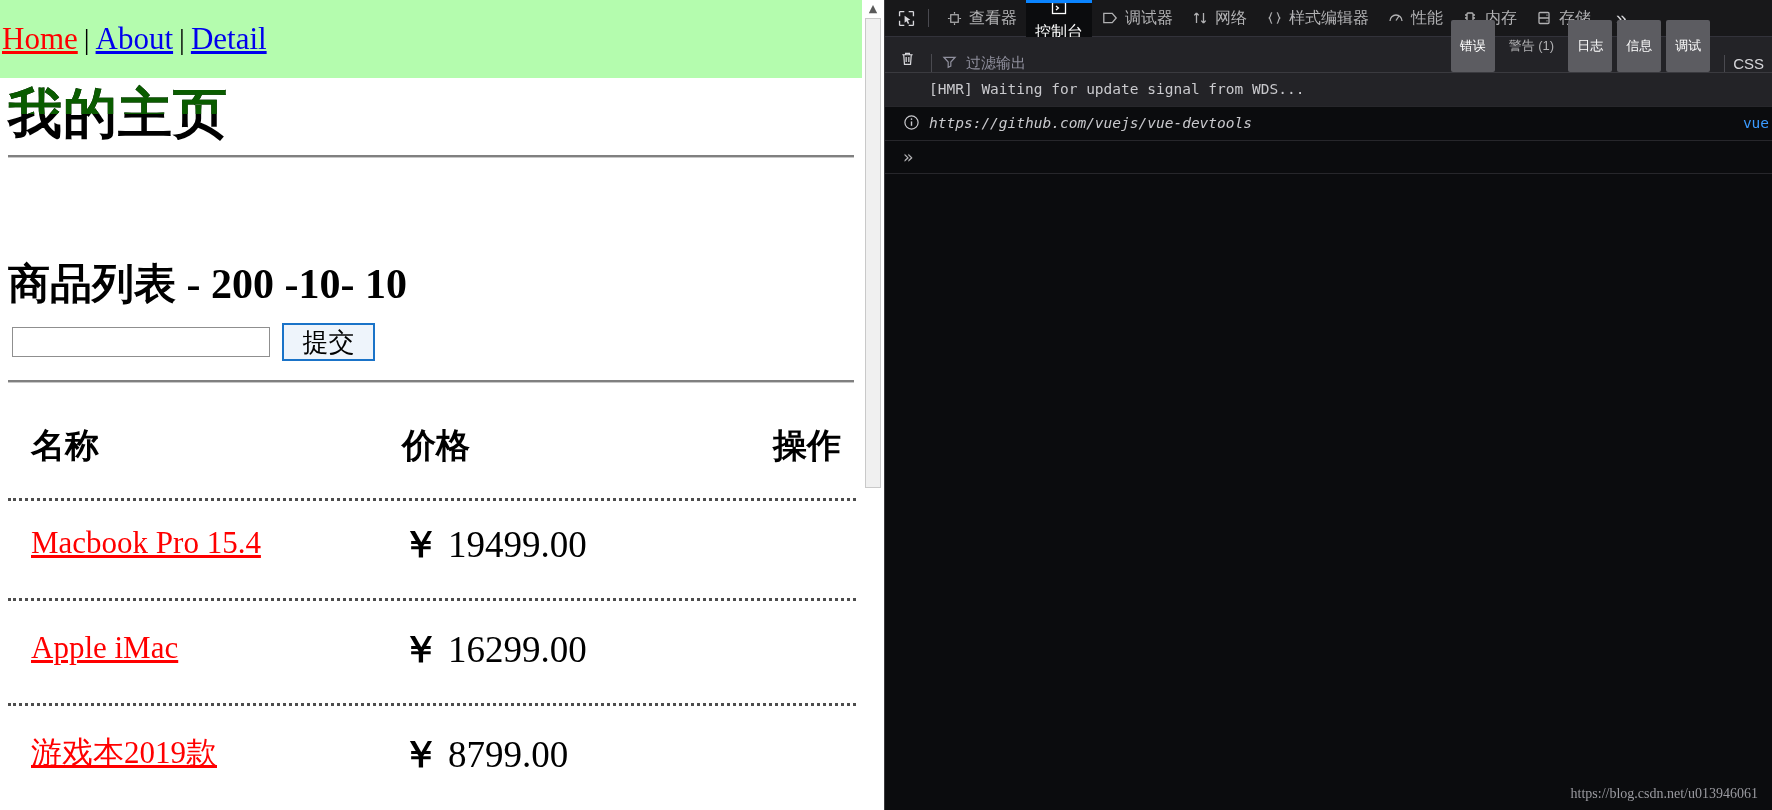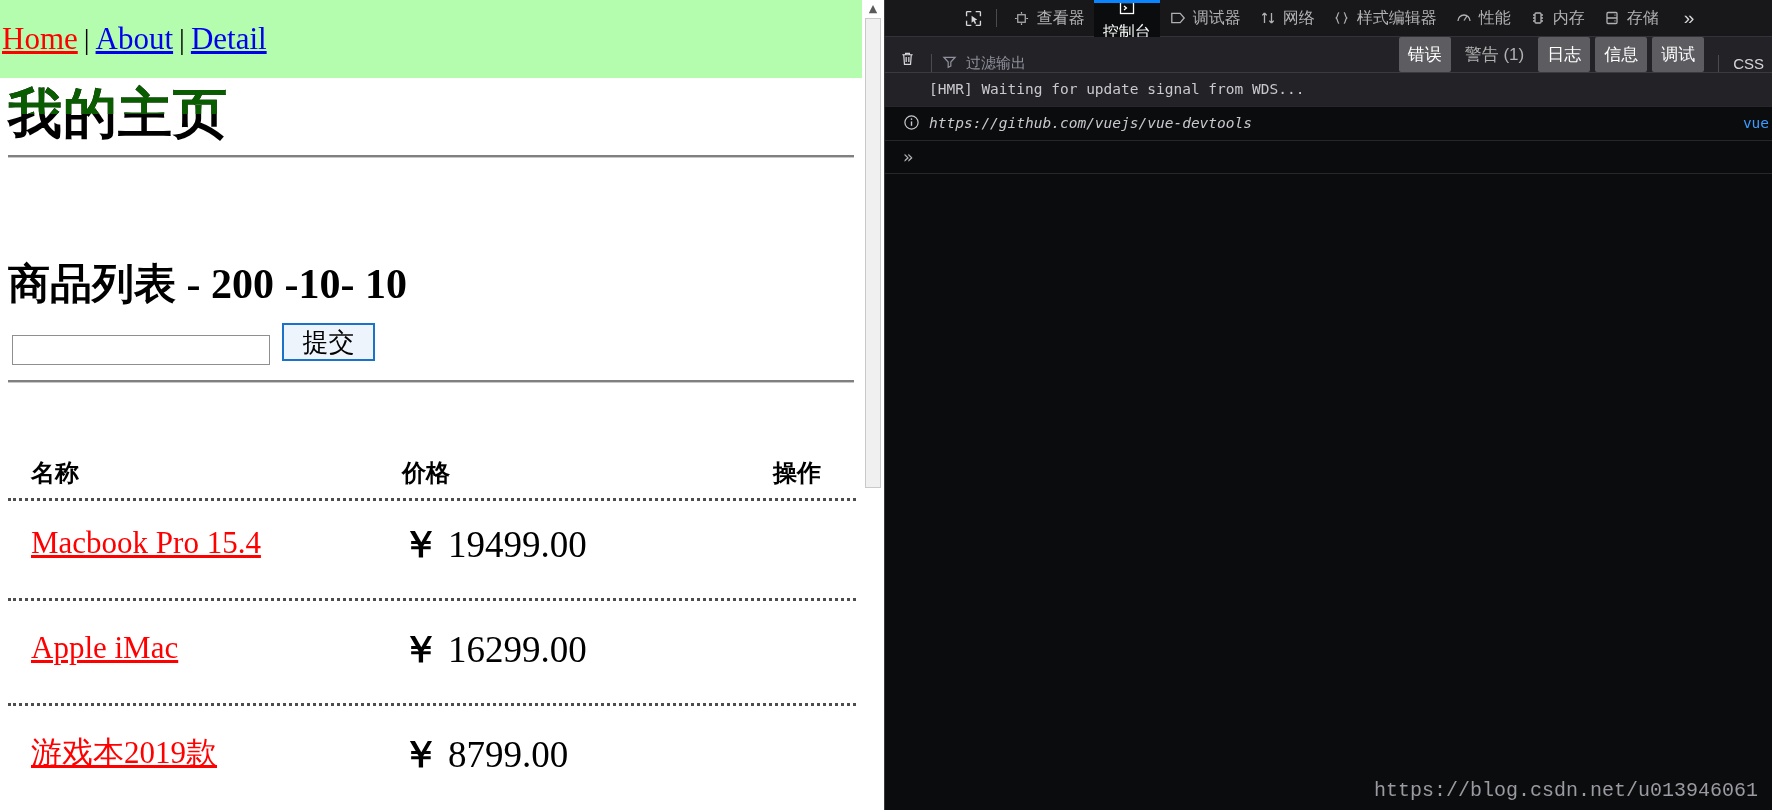--- a/index.html
+++ b/index.html
@@ -116,21 +116,21 @@
     font-family: "Liberation Serif", serif;
     font-weight: bold;
   }
 
   
   .form-row {
     position: absolute;
     left: 12px;
     top: 327px;
     display: flex;
-    align-items: flex-end;
+    align-items: flex-start;
   }
   .form-row input[type="text"] {
     width: 258px;
     height: 30px;
     box-sizing: border-box;
     border: 1px solid #8f8f8f;
     background: #ffffff;
     font-family: "Liberation Serif", serif;
     font-size: 17px;
     padding: 2px 4px;
@@ -174,25 +174,24 @@
     top: 0;
     white-space: nowrap;
   }
   .col-name  { left: 23px; }
   .col-price { left: 394px; }
   .col-ops   { left: 765px; }
 
   .th {
     font-family: "DejaVu Sans", sans-serif;
     font-weight: bold;
-    font-size: 24px;
+    font-size: 34px;
     line-height: 34px;
     color: #000;
     top: 20px;
-    margin-top: 28px;
   }
   .row-sep {
     position: absolute;
     left: 0;
     width: 848px;
     border: none;
     border-top: 3px dotted #4d4d4d;
     margin: 0;
   }
   .product-link {
@@ -259,21 +258,20 @@
   }
   .dt-toolbar {
     position: relative;
     height: 37px;
     background: #18181a;
     border-bottom: 1px solid #32323a;
     display: flex;
     align-items: center;
     padding-left: 6px;
     box-sizing: border-box;
-    justify-content: center;
   }
   .dt-picker {
     width: 30px; height: 28px;
     display: flex; align-items: center; justify-content: center;
     cursor: pointer;
   }
   .dt-divider {
     width: 1px; height: 18px;
     background: #4a4a50;
     margin: 0 7px;
@@ -352,32 +350,32 @@
     font-family: "Liberation Sans", sans-serif;
     width: 260px;
   }
   .dt-filter input::placeholder { color: #8f8f9d; }
   .dt-filterbtns {
     display: flex;
     align-items: center;
     gap: 5px;
   }
   .fbtn {
-    font-size: 17px;
-    padding: 6px 9px;
+    font-size: 13px;
+    padding: 17px 9px;
     border-radius: 2px;
     color: #d7d7db;
     cursor: pointer;
     white-space: nowrap;
   }
   .fbtn.on { background: #5c5c61; color: #ffffff; }
   .fbtn.off { background: transparent; color: #b1b1b3; }
   .dt-css {
     margin-left: 14px;
-    padding-left: 14px;
+    padding-left: 8px;
     border-left: 1px solid #4a4a50;
     font-size: 15px;
     color: #d7d7db;
     cursor: pointer;
   }
 
   .dt-console {
     position: relative;
     background: #0b0c0e;
     height: calc(810px - 73px);
@@ -419,22 +417,22 @@
     padding: 6px 10px 6px 18px;
     font-family: "DejaVu Sans Mono", monospace;
     font-size: 17px;
     color: #b1b1b3;
     border-bottom: 1px solid #27272b;
   }
   .watermark {
     position: absolute;
     right: 14px;
     bottom: 8px;
-    font-family: Liberation Mono, monospace;
-    font-size: 20px;
+    font-family: Liberation Serif, serif;
+    font-size: 14px;
     color: #9a9aa0;
     text-align: right;
   }
 </style>
 </head>
 <body>
 
 <div id="root">
 
   <div id="page">

